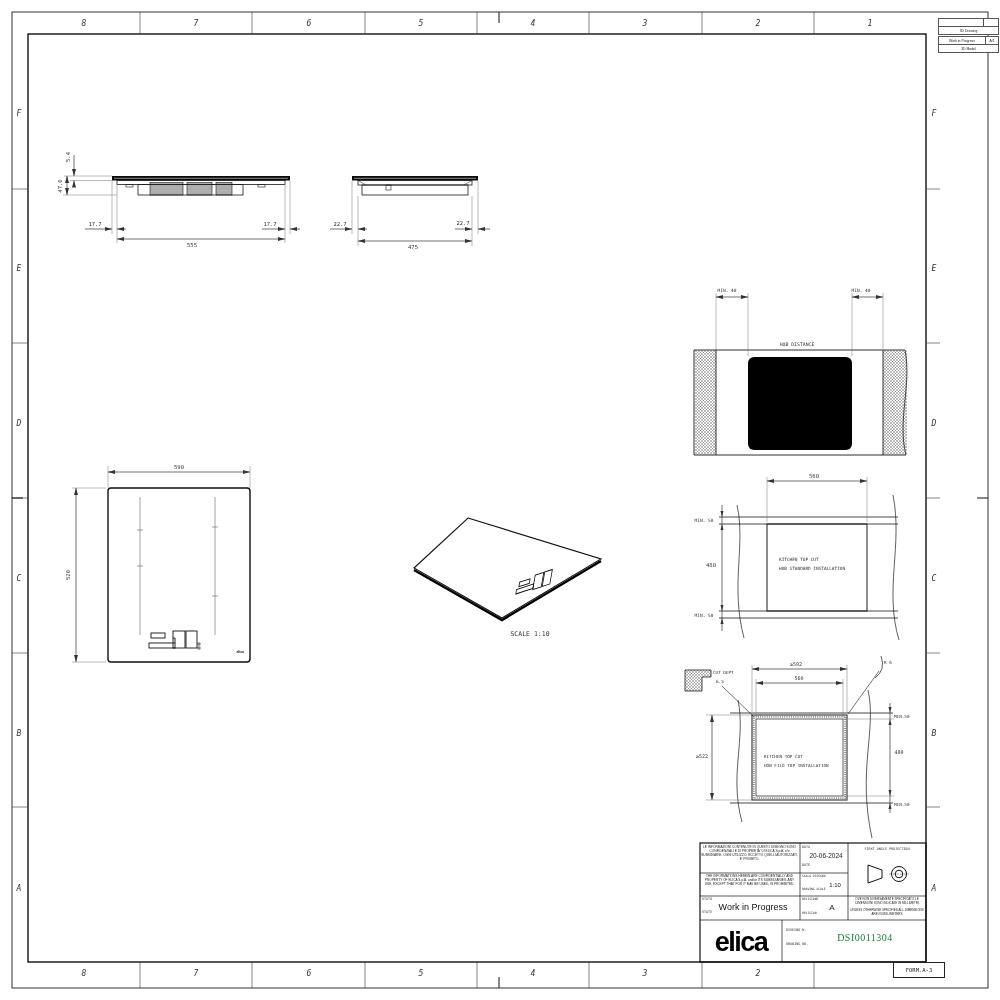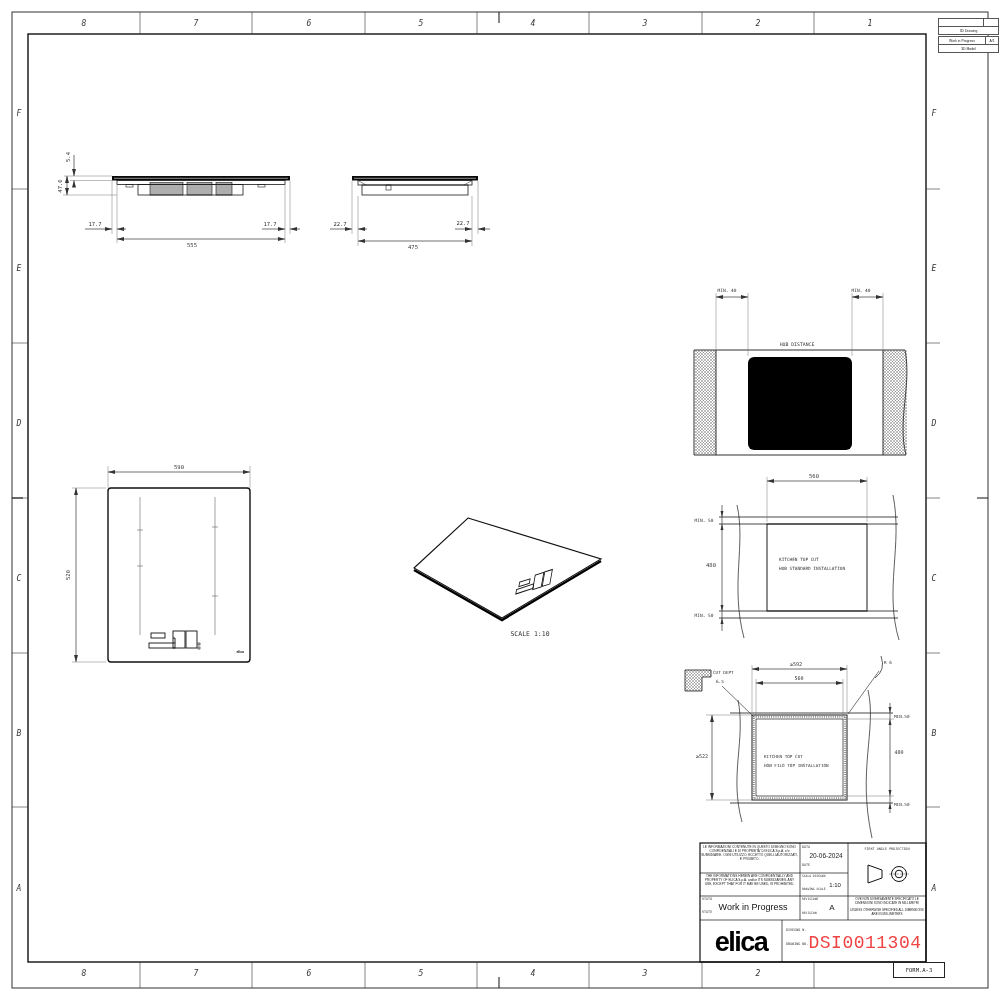--- a/index.html
+++ b/index.html
@@ -14,21 +14,21 @@
              font-family:"Liberation Sans", sans-serif;}
   .minitable .row{display:flex;border-top:0.5px solid #555;height:7px;align-items:center;}
   .minitable .row:first-child{border-top:none;}
   .minitable .cell{flex:1;text-align:center;overflow:hidden;white-space:nowrap;height:100%;
                    display:flex;align-items:center;justify-content:center;}
   .minitable .cell + .cell{border-left:0.5px solid #555;}
   .formbox{position:absolute;border:0.8px solid #222;font-size:5.5px;display:flex;
            align-items:center;justify-content:center;font-family:"DejaVu Sans Mono",monospace;}
   .logo{font-family:"Liberation Sans", sans-serif;font-weight:bold;letter-spacing:-1.5px;
         font-size:27px;color:#000;}
-  .dwgnum{font-family:Liberation Mono, monospace;font-size:18px;letter-spacing:0.5px;color:#ef4444;}
+  .dwgnum{font-family:Liberation Serif, serif;font-size:10px;letter-spacing:0.5px;color:#15803d;}
   .wip{font-family:"Liberation Sans", sans-serif;font-size:9px;color:#111;}
   .lbl{font-size:3.4px;font-family:"DejaVu Sans Mono",monospace;color:#333;}
 </style>
 </head>
 <body>
 
 <div class="page">
 
 <svg width="1000" height="1000" viewBox="0 0 1000 1000">
   <defs>

